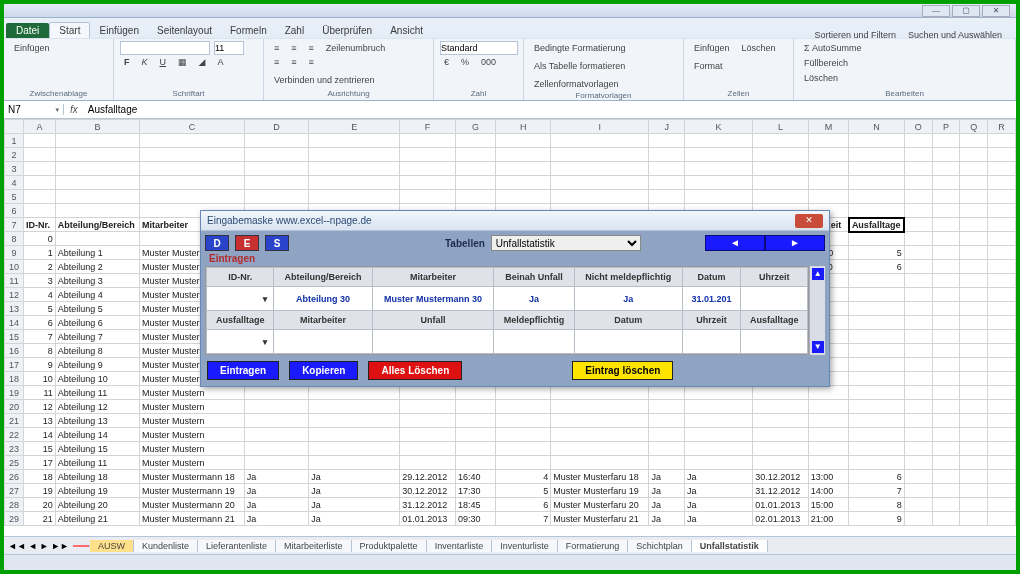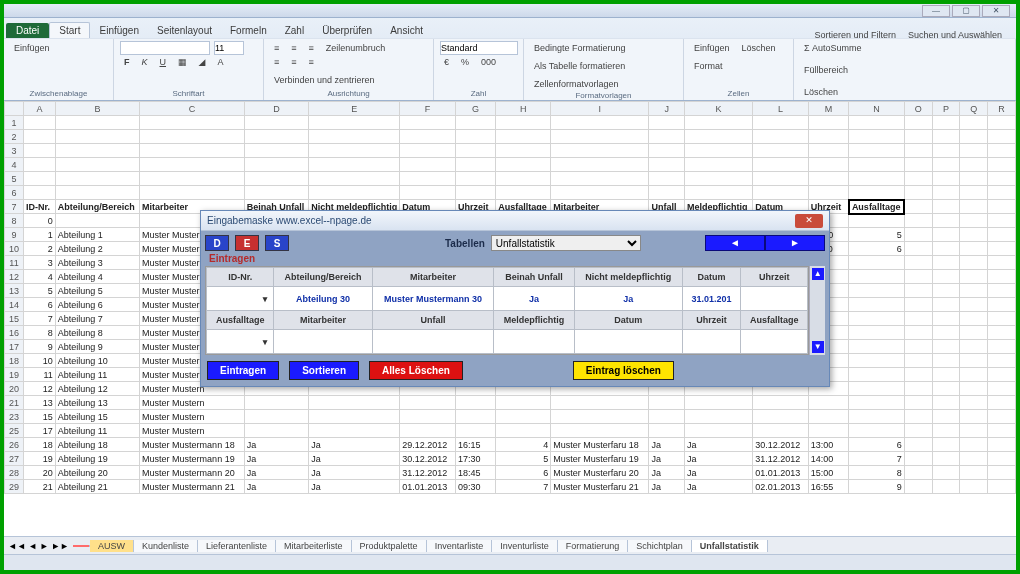--- a/index.html
+++ b/index.html
@@ -150,34 +150,39 @@
       </div>
       <div class="group" style="width:110px">
         <div class="row">
           <span class="btn">Einfügen</span>
           <span class="btn">Löschen</span>
           <span class="btn">Format</span>
         </div>
         <div class="lbl">Zellen</div>
       </div>
       <div class="group" style="flex:1">
-        <div class="row" style="flex-direction:column;align-items:flex-start;gap:8px">
+        <div class="row" style="flex-direction:column;align-items:flex-start;gap:1px">
           <span class="btn">Σ <span>AutoSumme</span></span>
           <span class="btn">Füllbereich</span>
           <span class="btn">Löschen</span>
         </div>
         <div class="row" style="position:absolute;right:10px;top:24px">
           <span class="btn">Sortieren und Filtern</span>
           <span class="btn">Suchen und Auswählen</span>
         </div>
         <div class="lbl">Bearbeiten</div>
       </div>
     </div>
   </div>
 
+  <div class="formulabar">
+    <div class="namebox">N7</div>
+    <div class="fx">fx</div>
+    <div class="fcontent">Ausfalltage</div>
+  </div>
 
   <div class="sheet">
     <table class="grid" id="grid">
         <tbody>
           <tr class="colhead">
             <th style="width:22px"></th>
             <th style="width:34px">A</th>
             <th style="width:86px">B</th>
             <th style="width:110px">C</th>
             <th style="width:66px">D</th>
@@ -631,20 +636,41 @@
             <td></td>
             <td></td>
             <td></td>
             <td style="text-align:right"></td>
             <td></td>
             <td></td>
             <td></td>
             <td></td>
           </tr>
           <tr>
+            <th class="rowh">22</th>
+            <td style="text-align:right">14</td>
+            <td>Abteilung 14</td>
+            <td>Muster Mustern</td>
+            <td></td>
+            <td></td>
+            <td></td>
+            <td></td>
+            <td style="text-align:right"></td>
+            <td></td>
+            <td></td>
+            <td></td>
+            <td></td>
+            <td></td>
+            <td style="text-align:right"></td>
+            <td></td>
+            <td></td>
+            <td></td>
+            <td></td>
+          </tr>
+          <tr>
             <th class="rowh">23</th>
             <td style="text-align:right">15</td>
             <td>Abteilung 15</td>
             <td>Muster Mustern</td>
             <td></td>
             <td></td>
             <td></td>
             <td></td>
             <td style="text-align:right"></td>
             <td></td>
@@ -680,21 +706,21 @@
             <td></td>
           </tr>
           <tr>
             <th class="rowh">26</th>
             <td style="text-align:right">18</td>
             <td>Abteilung 18</td>
             <td>Muster Mustermann 18</td>
             <td>Ja</td>
             <td>Ja</td>
             <td>29.12.2012</td>
-            <td>16:15</td>
+            <td>16:40</td>
             <td style="text-align:right">4</td>
             <td>Muster Musterfaru 18</td>
             <td>Ja</td>
             <td>Ja</td>
             <td>30.12.2012</td>
             <td>13:00</td>
             <td style="text-align:right">6</td>
             <td></td>
             <td></td>
             <td></td>
@@ -749,21 +775,21 @@
             <td>Muster Mustermann 21</td>
             <td>Ja</td>
             <td>Ja</td>
             <td>01.01.2013</td>
             <td>09:30</td>
             <td style="text-align:right">7</td>
             <td>Muster Musterfaru 21</td>
             <td>Ja</td>
             <td>Ja</td>
             <td>02.01.2013</td>
-            <td>16:55</td>
+            <td>21:00</td>
             <td style="text-align:right">9</td>
             <td></td>
             <td></td>
             <td></td>
             <td></td>
           </tr>
         </tbody>
       </table>
   </div>
 
@@ -849,18 +875,18 @@
         </tbody>
           </table>
       </div>
       <div class="scrolly">
         <div>▲</div>
         <div>▼</div>
       </div>
     </div>
     <div class="btnrow">
       <div class="dbtn blue">Eintragen</div>
-      <div class="dbtn blue">Sortieren</div>
+      <div class="dbtn blue">Kopieren</div>
       <div class="dbtn red">Alles Löschen</div>
       <div class="dbtn yellow">Eintrag löschen</div>
     </div>
   </div>
 </div>
 
 </body></html>

